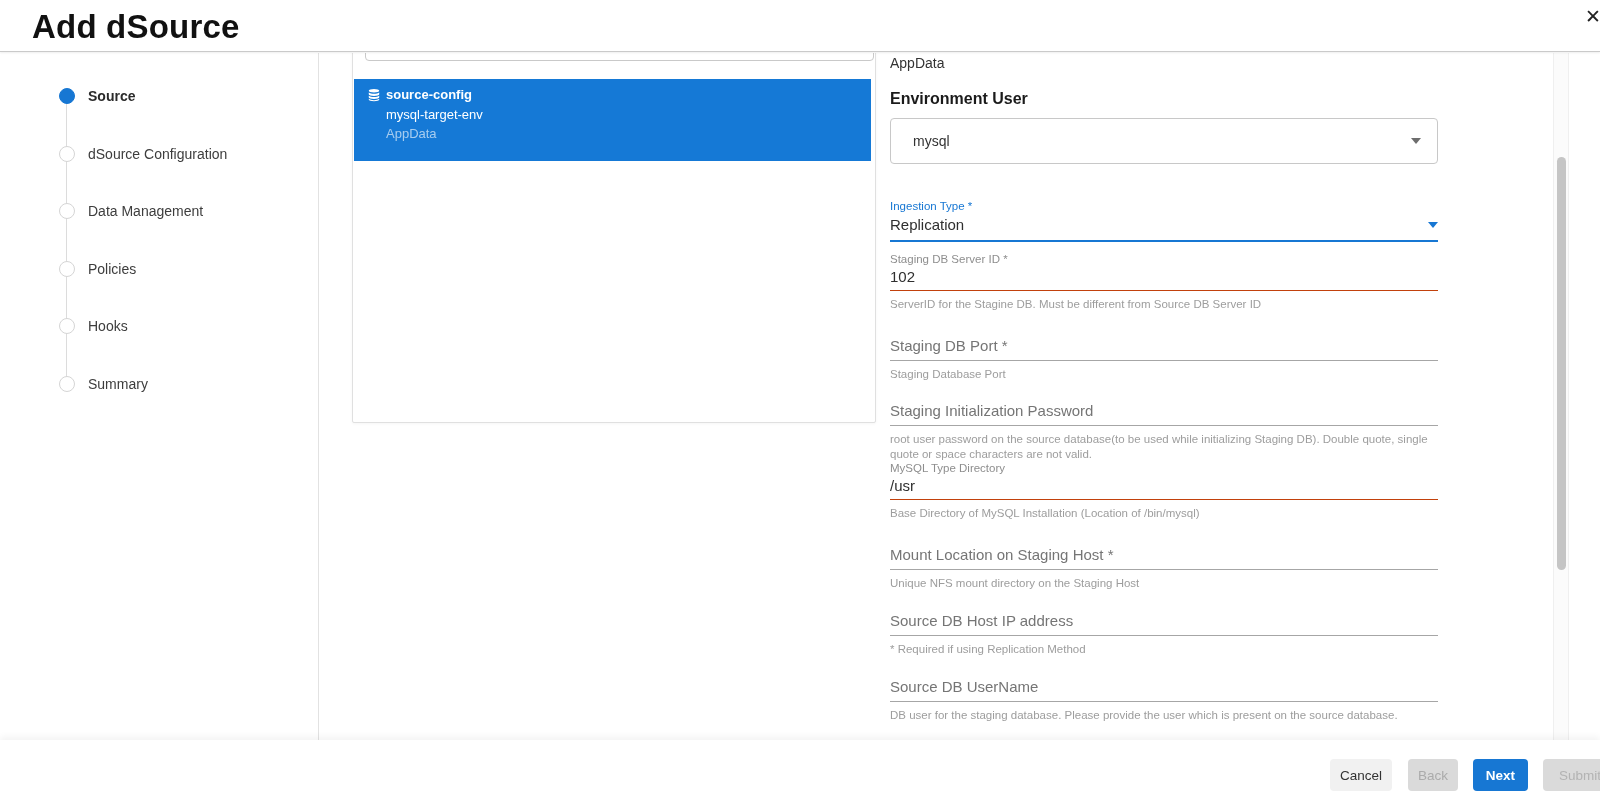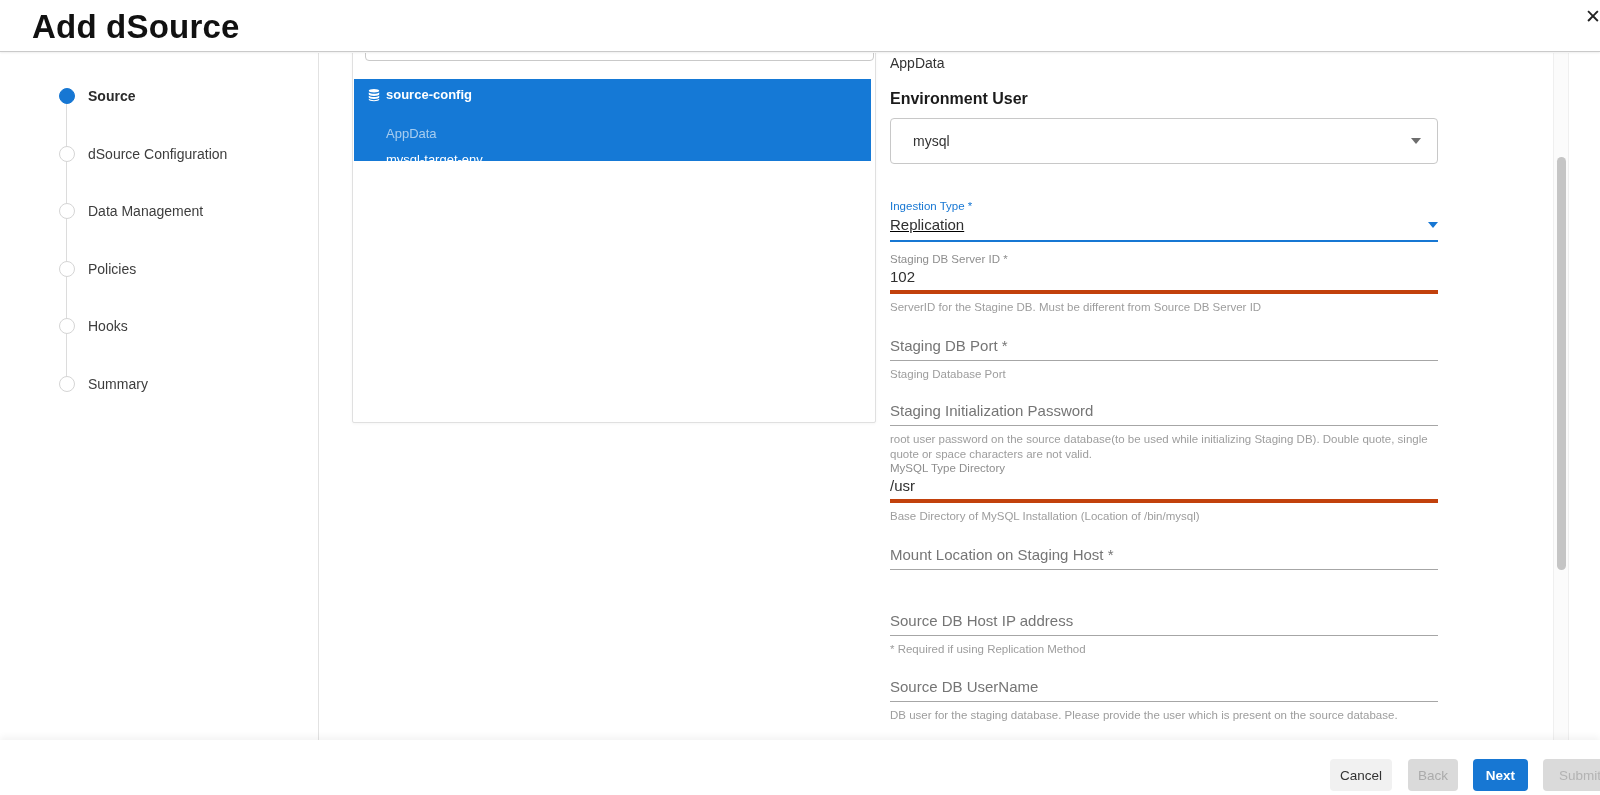--- a/index.html
+++ b/index.html
@@ -29,42 +29,42 @@
 
   
   .list-panel { position:absolute; left:352px; top:-30px; width:524px; height:400px;
     background:#fff; border:1px solid #e0e0e0; border-radius:2px; box-shadow:0 1px 3px rgba(0,0,0,.04); }
   .filter-input { position:absolute; left:12px; top:4px; width:509px; height:33px; border:1px solid #c9c9c9;
     border-radius:4px; padding:0 10px; font-size:13px; color:#444; font-family:"Liberation Sans",sans-serif; outline:none; }
   .filter-input::placeholder { color:#a9a9a9; }
   .list-row { position:absolute; left:1px; top:55px; width:517px; height:82px; background:#1579d6; color:#fff; cursor:pointer; }
   .row-icon { position:absolute; left:13px; top:9px; width:14px; height:14px; }
   .row-title { position:absolute; left:32px; top:8px; font-size:13px; font-weight:700; }
-  .row-sub   { position:absolute; left:32px; top:28px; font-size:13px;margin-top:45px; }
+  .row-sub   { position:absolute; left:32px; top:28px; font-size:13px; }
   .row-type  { position:absolute; left:32px; top:47px; font-size:13px; color:rgba(255,255,255,.62); }
 
   
   .fcol { position:absolute; left:890px; width:548px; }
   .clipped-heading { top:-16px; height:18px; overflow:visible; font-size:14px; font-weight:700; color:#222; }
   .plain-value { font-size:14px; color:#333; }
   .sec-label { font-size:16px; font-weight:700; color:#1b1b1b; }
 
   .select-box { top:65px; height:46px; border:1px solid #c8c8c8; border-radius:4px; background:#fff;
     display:flex; align-items:center; padding:0 16px 0 22px; cursor:pointer; }
   .select-value { font-size:14px; color:#333; flex:1; }
   .caret-gray { width:0; height:0; border-left:5px solid transparent; border-right:5px solid transparent; border-top:6px solid #6d6d6d; }
   .caret-blue { width:0; height:0; border-left:5px solid transparent; border-right:5px solid transparent; border-top:6px solid #1777d3; }
 
   .sel-underline-label { font-size:11.5px; color:#1777d3; margin-bottom:4px; }
   .sel-underline-row { display:flex; align-items:center; justify-content:space-between;
-    border-bottom:2px solid #1777d3; padding-bottom:7px; cursor:pointer;text-decoration:underline; }
+    border-bottom:2px solid #1777d3; padding-bottom:7px; cursor:pointer; }
   .sel-underline-value { font-size:15px; color:#2f2f2f; }
 
   .f-small-label { font-size:11.5px; color:#8e8e8e; margin-bottom:3px; }
-  .f-value { font-size:15px; color:#2f2f2f; padding-bottom:5px; border-bottom:4px solid #c2410c; }
+  .f-value { font-size:15px; color:#2f2f2f; padding-bottom:5px; border-bottom:1px solid #c2410c; }
   .f-placeholder { font-size:15px; color:#757575; padding-bottom:6px; border-bottom:1px solid #a6a6a6; }
   .f-helper { font-size:11.5px; color:#9d9d9d; margin-top:6px; line-height:15px; }
 
   
   .sbar { position:absolute; left:1553px; top:0; width:16px; height:687px; background:#fbfbfb;
     border-left:1px solid #efefef; border-right:1px solid #efefef; }
   .sbar-thumb { position:absolute; left:3px; top:104px; width:9px; height:413px; background:#c5c5c5; border-radius:6px; }
 
   
   .ftr { position:absolute; left:0; top:740px; width:1600px; height:55px; background:#fff;
@@ -166,20 +166,21 @@
     </div>
 
     <div class="fcol" style="top:409px">
       <div class="f-small-label">MySQL Type Directory</div>
       <div class="f-value">/usr</div>
       <div class="f-helper">Base Directory of MySQL Installation (Location of /bin/mysql)</div>
     </div>
 
     <div class="fcol" style="top:493px">
       <div class="f-placeholder">Mount Location on Staging Host *</div>
+      <div class="f-helper">Unique NFS mount directory on the Staging Host</div>
     </div>
 
     <div class="fcol" style="top:559px">
       <div class="f-placeholder">Source DB Host IP address</div>
       <div class="f-helper">* Required if using Replication Method</div>
     </div>
 
     <div class="fcol" style="top:625px">
       <div class="f-placeholder">Source DB UserName</div>
       <div class="f-helper">DB user for the staging database. Please provide the user which is present on the source database.</div>

